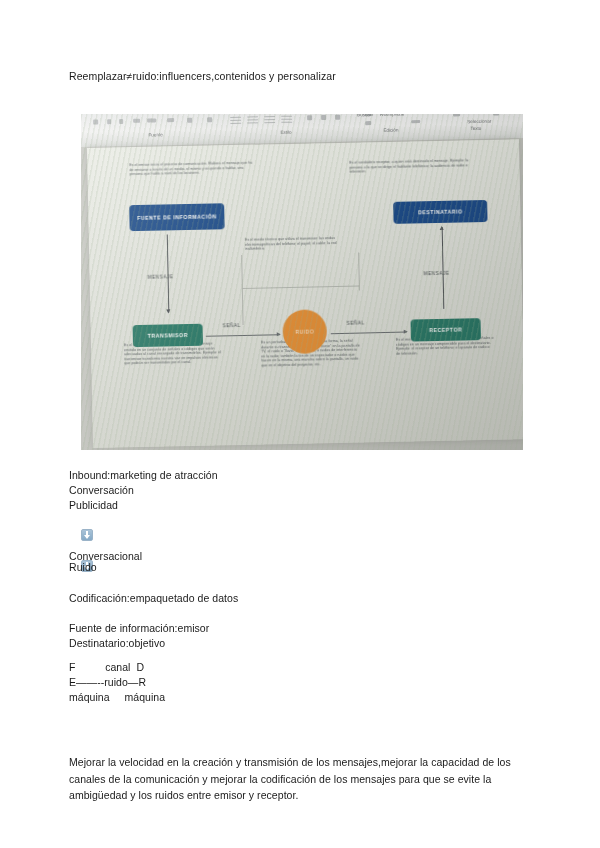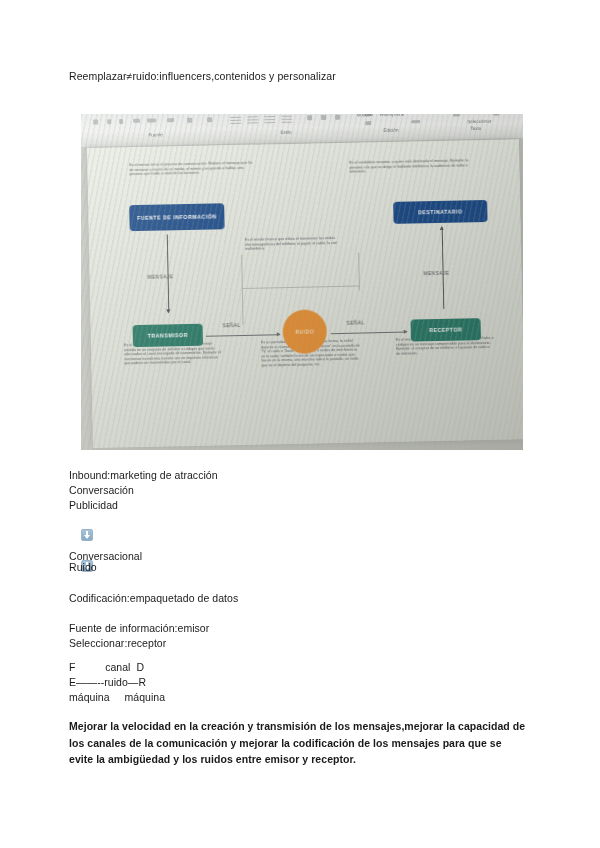--- a/index.html
+++ b/index.html
@@ -316,21 +316,21 @@
   </div>
   <div class="body-line" style="left:69px; top:549px;">Conversacional</div>
   <div class="body-line" style="left:69px; top:543px;">
     <span class="arrow-emoji"></span>
   </div>
   <div class="body-line" style="left:69px; top:560px;">Ruido</div>
 
   <div class="body-line" style="left:69px; top:591px;">Codificación:empaquetado de datos</div>
 
   <div class="body-line" style="left:69px; top:621px;">Fuente de información:emisor</div>
-  <div class="body-line" style="left:69px; top:636px;">Seleccionar:receptor</div>
+  <div class="body-line" style="left:69px; top:636px;">Destinatario:objetivo</div>
 
   <div class="body-line" style="left:69px; top:660px;">F          canal  D</div>
   <div class="body-line" style="left:69px; top:675px;">E——--ruido—R</div>
   <div class="body-line" style="left:69px; top:690px;">máquina     máquina</div>
 
-  <div class="para" style="top:718px;font-weight:bold;">Mejorar la velocidad en la creación y transmisión de los mensajes,mejorar la capacidad de los canales de la comunicación y mejorar la codificación de los mensajes para que se evite la ambigüedad y los ruidos entre emisor y receptor.</div>
+  <div class="para" style="top:754px;">Mejorar la velocidad en la creación y transmisión de los mensajes,mejorar la capacidad de los canales de la comunicación y mejorar la codificación de los mensajes para que se evite la ambigüedad y los ruidos entre emisor y receptor.</div>
 
 </div>
 
 </body></html>

